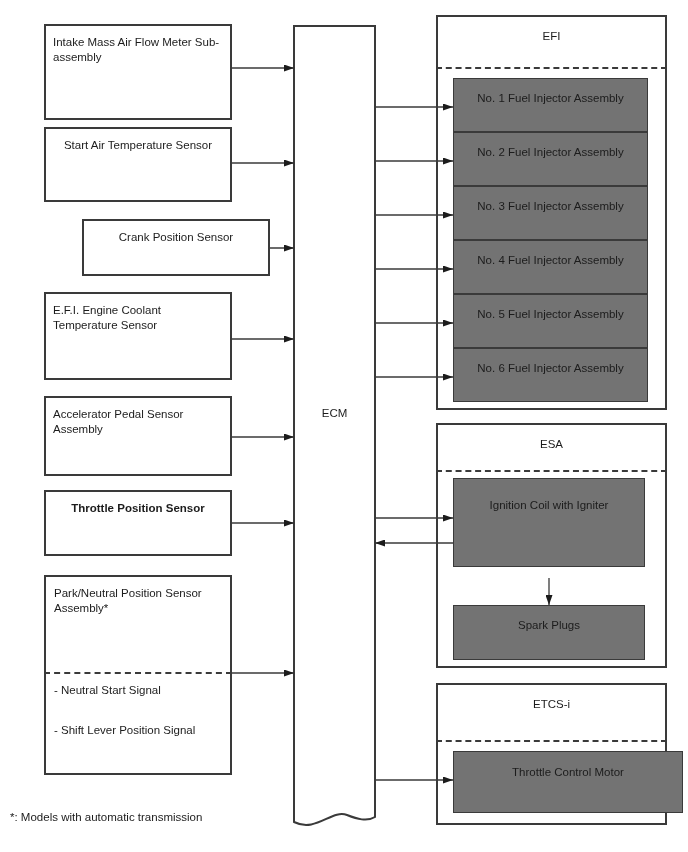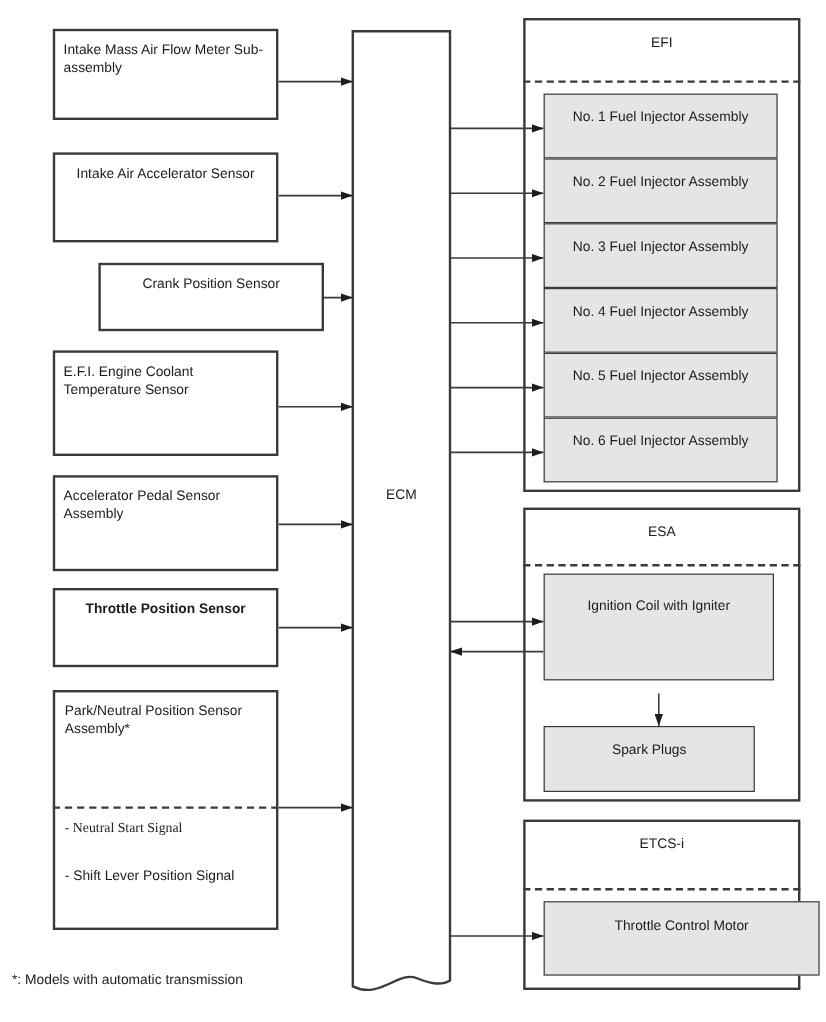--- a/index.html
+++ b/index.html
@@ -35,21 +35,21 @@
   .input-box .label { max-width: 170px; }
   .pn-box { display: block; padding: 9px 0 0 8px; }
   .pn-box .label { max-width: 176px; }
   .pn-divider {
     position: absolute;
     left: -2px; right: -2px;
     top: 95px;
     border-top: 2px dashed #3a3a3a;
   }
   .pn-sub { position: absolute; left: 8px; }
-  .pn-sub-1 { top: 106px; font-family: Liberation Serif, serif; }
+  .pn-sub-1 { top: 106px; }
   .pn-sub-2 { top: 146px; }
   .group {
     position: absolute;
     left: 436px;
     width: 231px;
     box-sizing: border-box;
     border: 2px solid #3a3a3a;
     background: transparent;
   }
   .group-title {
@@ -60,21 +60,21 @@
   }
   .group-divider {
     position: absolute;
     left: -2px; right: -2px;
     border-top: 2px dashed #3a3a3a;
   }
   .inner-box {
     position: absolute;
     box-sizing: border-box;
     border: 1px solid #3a3a3a;
-    background: #e5e5e5;
+    background: #737373;
     text-align: center;
   }
   .injector-box { left: 453px; width: 195px; height: 54px; padding-top: 12px; }
   .ecm-label {
     position: absolute;
     left: 294px;
     width: 81px;
     top: 406px;
     text-align: center;
   }
@@ -117,25 +117,25 @@
       <line x1="375" y1="377" x2="453" y2="377" marker-end="url(#arrow)"></line>
       <line x1="375" y1="518" x2="453" y2="518" marker-end="url(#arrow)"></line>
       <line x1="453" y1="543" x2="375" y2="543" marker-end="url(#arrow)"></line>
       <line x1="549" y1="578" x2="549" y2="605" marker-end="url(#arrow)"></line>
       <line x1="375" y1="780" x2="453" y2="780" marker-end="url(#arrow)"></line>
     </g>
   </svg>
 
   <div class="ecm-label">ECM</div>
 
-  <div class="box input-box" style="top:24px; height:76px;">
+  <div class="box input-box" style="top:24px; height:96px;">
     <span class="label">Intake Mass Air Flow Meter Sub-assembly</span>
   </div>
   <div class="box input-box" style="top:127px; height:75px;">
-    <span class="label">Intake Air Accelerator Sensor</span>
+    <span class="label">Start Air Temperature Sensor</span>
   </div>
   <div class="box input-box" style="top:219px; height:57px;margin-left:38px;">
     <span class="label">Crank Position Sensor</span>
   </div>
   <div class="box input-box" style="top:292px; height:88px;">
     <span class="label">E.F.I. Engine Coolant Temperature Sensor</span>
   </div>
   <div class="box input-box" style="top:396px; height:80px;">
     <span class="label">Accelerator Pedal Sensor Assembly</span>
   </div>
@@ -172,21 +172,21 @@
     <span>No. 6 Fuel Injector Assembly</span>
   </div>
 
   <div class="group" style="top:423px; height:245px;">
     <div class="group-title">ESA</div>
     <div class="group-divider" style="top:45px;"></div>
   </div>
   <div class="inner-box" style="left:453px; top:478px; width:192px; height:89px; padding-top:19px;">
     <span>Ignition Coil with Igniter</span>
   </div>
-  <div class="inner-box" style="left:453px; top:605px; width:176px; height:55px; padding-top:12px;">
+  <div class="inner-box" style="left:453px; top:605px; width:192px; height:55px; padding-top:12px;">
     <span>Spark Plugs</span>
   </div>
 
   <div class="group" style="top:683px; height:142px;">
     <div class="group-title">ETCS-i</div>
     <div class="group-divider" style="top:55px;"></div>
   </div>
   <div class="inner-box" style="left:453px; top:751px; width:230px; height:62px; padding-top:13px;">
     <span>Throttle Control Motor</span>
   </div>

